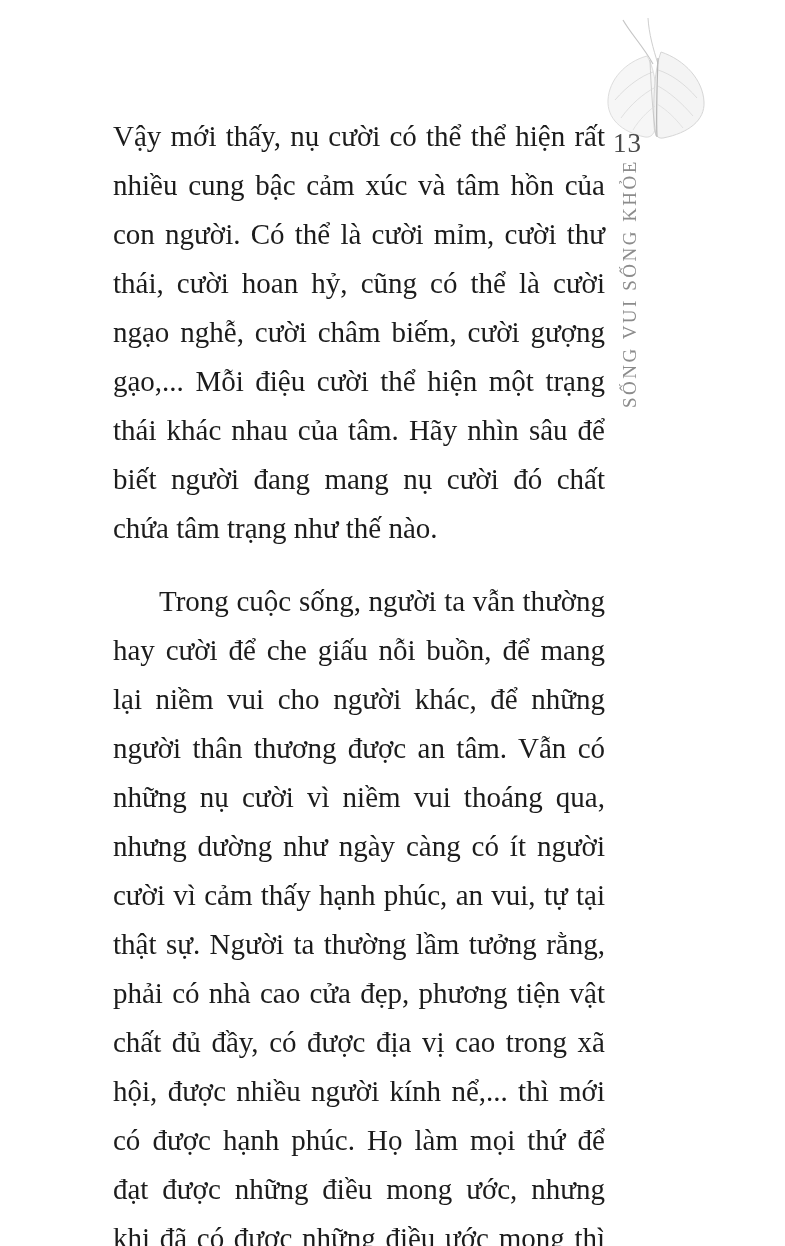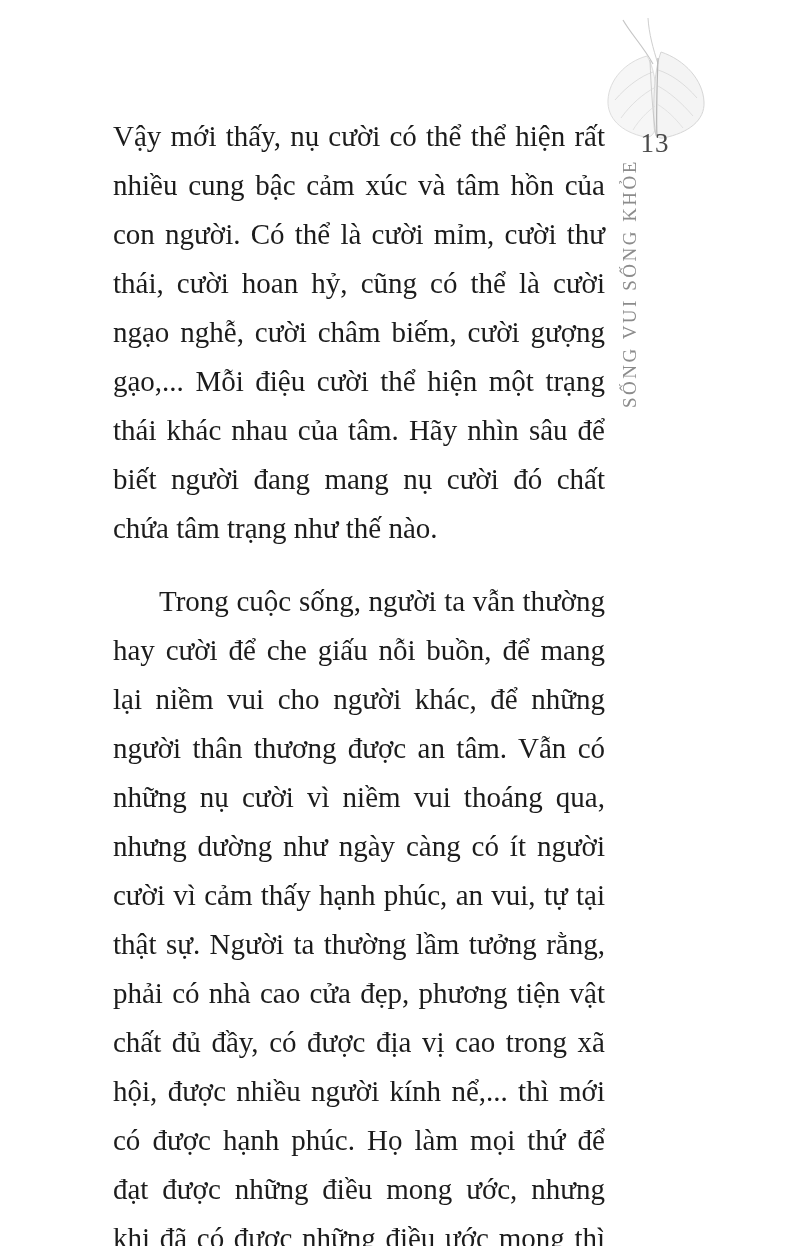--- a/index.html
+++ b/index.html
@@ -35,21 +35,20 @@
   .leaf-decoration {
     position: absolute;
     left: 601px;
     top: 18px;
   }
   .page-number {
     position: absolute;
     left: 613px;
     top: 128px;
     width: 84px;
-    text-align: center;
     font-size: 27px;
     letter-spacing: 1px;
     color: #4a4a4a;
   }
   .running-title {
     position: absolute;
     left: 643px;
     top: 188px;
     width: 26px;
     height: 220px;

